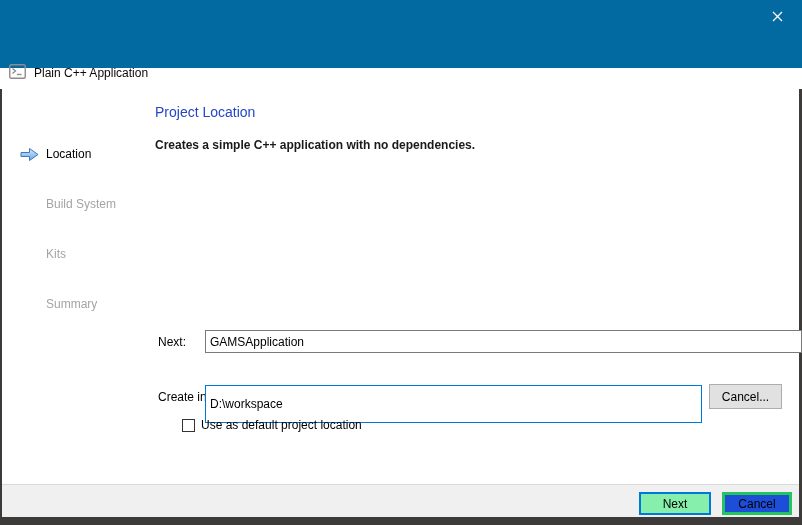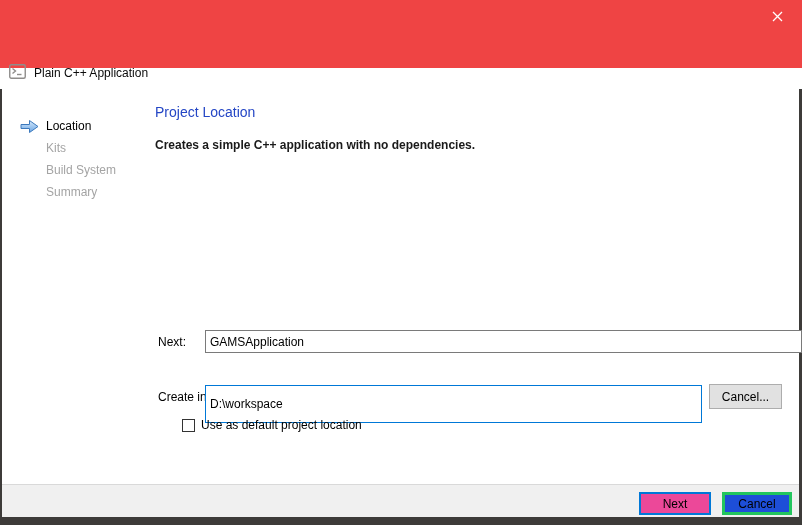--- a/index.html
+++ b/index.html
@@ -8,21 +8,21 @@
     font-family: "Liberation Sans", "DejaVu Sans", sans-serif;
     font-size: 12px;
     color: #000;
     background: #fff;
     position: relative;
   }
 
   
   .titlebar-header {
     position: absolute; top: 0; left: 0; right: 0; height: 68px;
-    background: #ef4444;
+    background: #0369a1;
   }
   .close-btn {
     position: absolute; top: 4px; right: 10px;
     width: 30px; height: 24px;
     display: flex; align-items: center; justify-content: center;
     cursor: default;
   }
   .close-btn svg { display: block; }
   .wizard-title-row {
     position: absolute; left: 9px; top: 64px;
@@ -34,21 +34,21 @@
   .bottombar    { position: absolute; left: 0; right: 0; bottom: 0; height: 8px; background: #3d3b39; }
 
   
   .content {
     position: absolute; left: 2px; right: 3px; top: 89px; bottom: 8px;
     background: #ffffff;
   }
 
   
   .steps { position: absolute; left: 20px; top: 115px; }
-  .step { display: flex; align-items: center; height: 22px; }
+  .step { display: flex; align-items: center; height: 22px; margin-top: 28px; }
   .step .step-arrow { width: 26px; display: flex; align-items: center; }
   .step .step-label { color: #a4a4a4; }
   .step.active .step-label { color: #000; }
 
   
   .main-title {
     position: absolute; left: 155px; top: 104px;
     font-size: 14px; color: #2446c5;
   }
   .main-desc { position: absolute; left: 155px; top: 138px; color: #1a1a1a; font-weight: bold; }
@@ -92,21 +92,21 @@
   }
 
   
   .footer-strip {
     position: absolute; left: 2px; right: 3px; bottom: 8px; height: 33px;
     background: #f0f0f0; border-top: 1px solid #d9d9d9;
   }
   .dlg-btn {
     position: absolute;
     font-family: "Liberation Sans", "DejaVu Sans", sans-serif; font-size: 12px;
-    color: #000; background: #ec4899;
+    color: #000; background: #86efac;
     display: flex; align-items: center; justify-content: center;
   }
   .next-btn   { left: 639px; top: 492px; width: 72px; height: 23px; border: 2px solid #0078d7; }
   .cancel-btn { left: 722px; top: 492px; width: 70px; height: 23px; border: 3px solid #22c55e; background: #1d4ed8; }
 </style>
 </head>
 <body>
 
 <div class="titlebar-header">
   <div class="close-btn">
@@ -141,25 +141,25 @@
               <stop offset="1" stop-color="#6aa5e4"></stop>
             </linearGradient>
           </defs>
           <polygon points="1,5.5 9.5,5.5 9.5,1.5 18,7.5 9.5,13.5 9.5,9.5 1,9.5" fill="url(#ag)" stroke="#3c79bd" stroke-width="1"></polygon>
         </svg>
       </span>
     <span class="step-label">Location</span>
   </div>
   <div class="step">
     <span class="step-arrow"></span>
-    <span class="step-label">Kits</span>
+    <span class="step-label">Build System</span>
   </div>
   <div class="step">
     <span class="step-arrow"></span>
-    <span class="step-label">Build System</span>
+    <span class="step-label">Kits</span>
   </div>
   <div class="step">
     <span class="step-arrow"></span>
     <span class="step-label">Summary</span>
   </div>
 </div>
 
 <div class="main-title">Project Location</div>
 <div class="main-desc">Creates a simple C++ application with no dependencies.</div>
 

